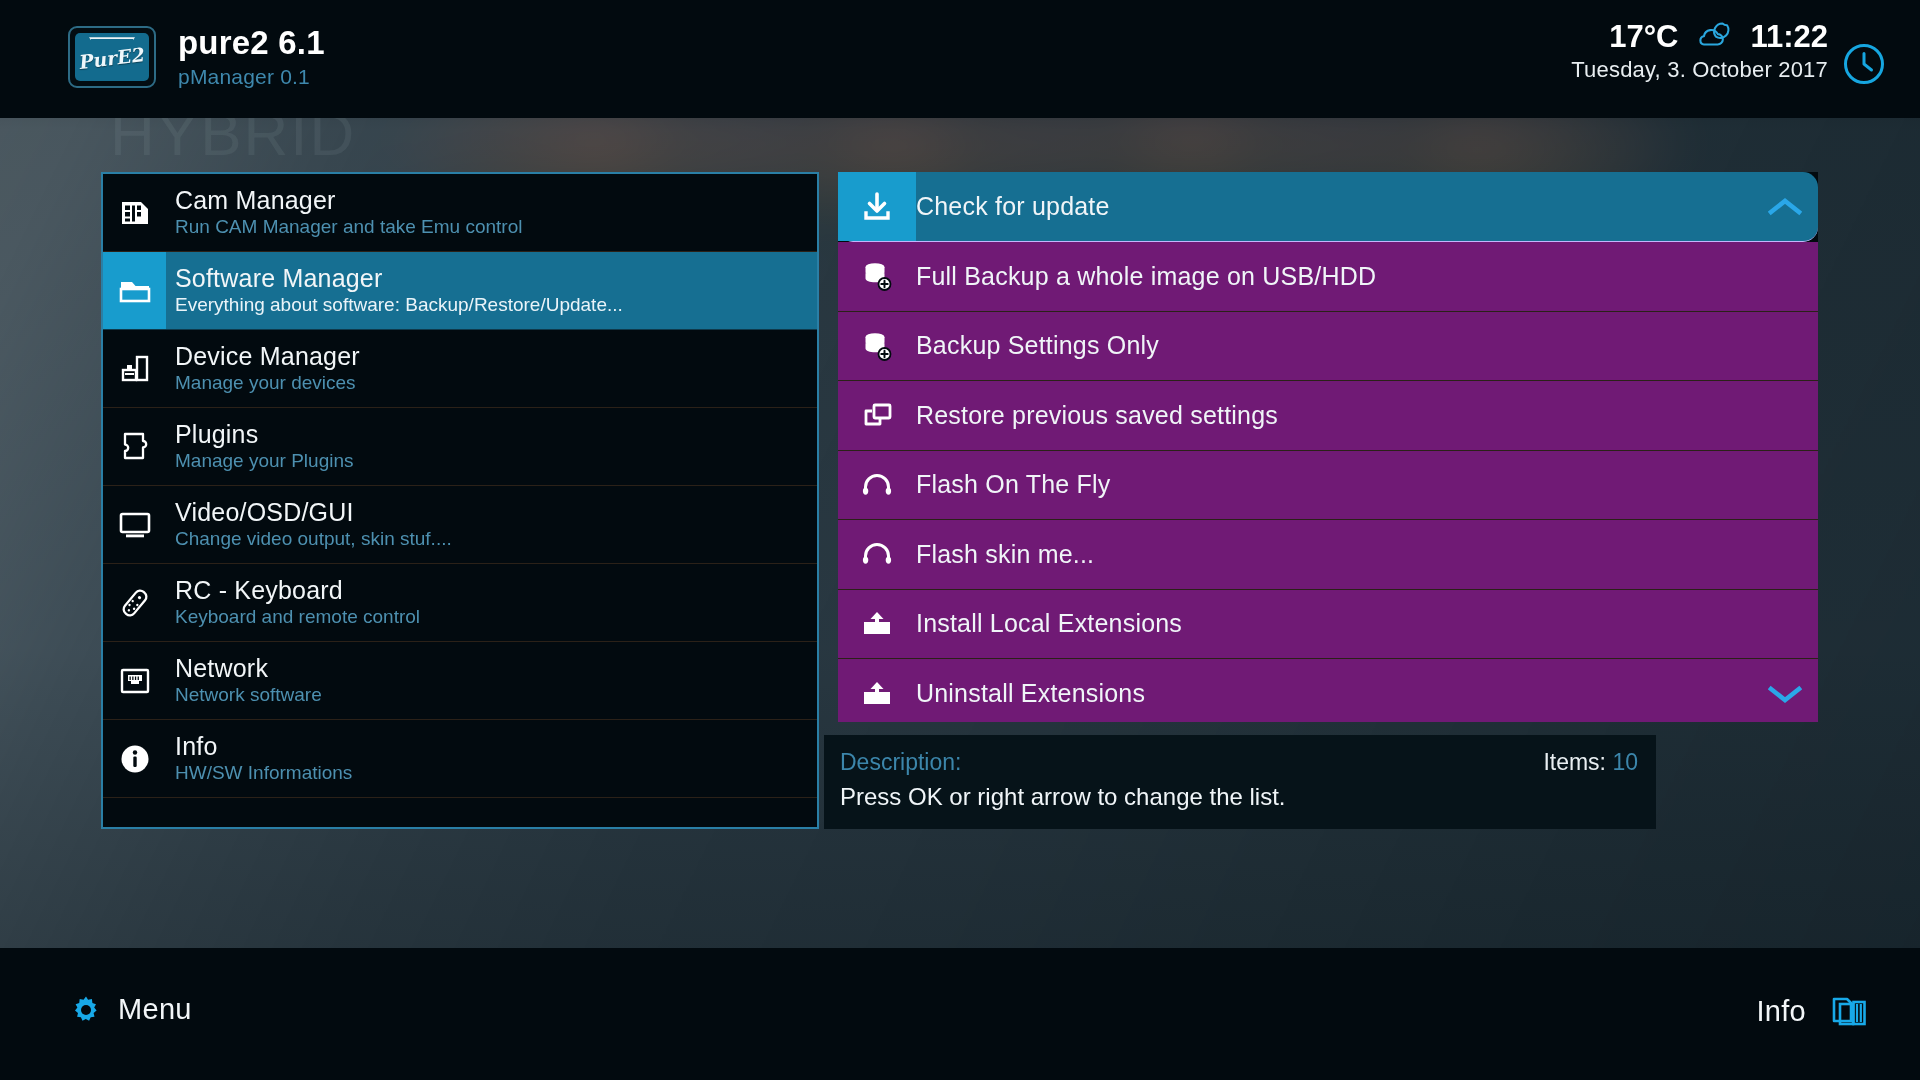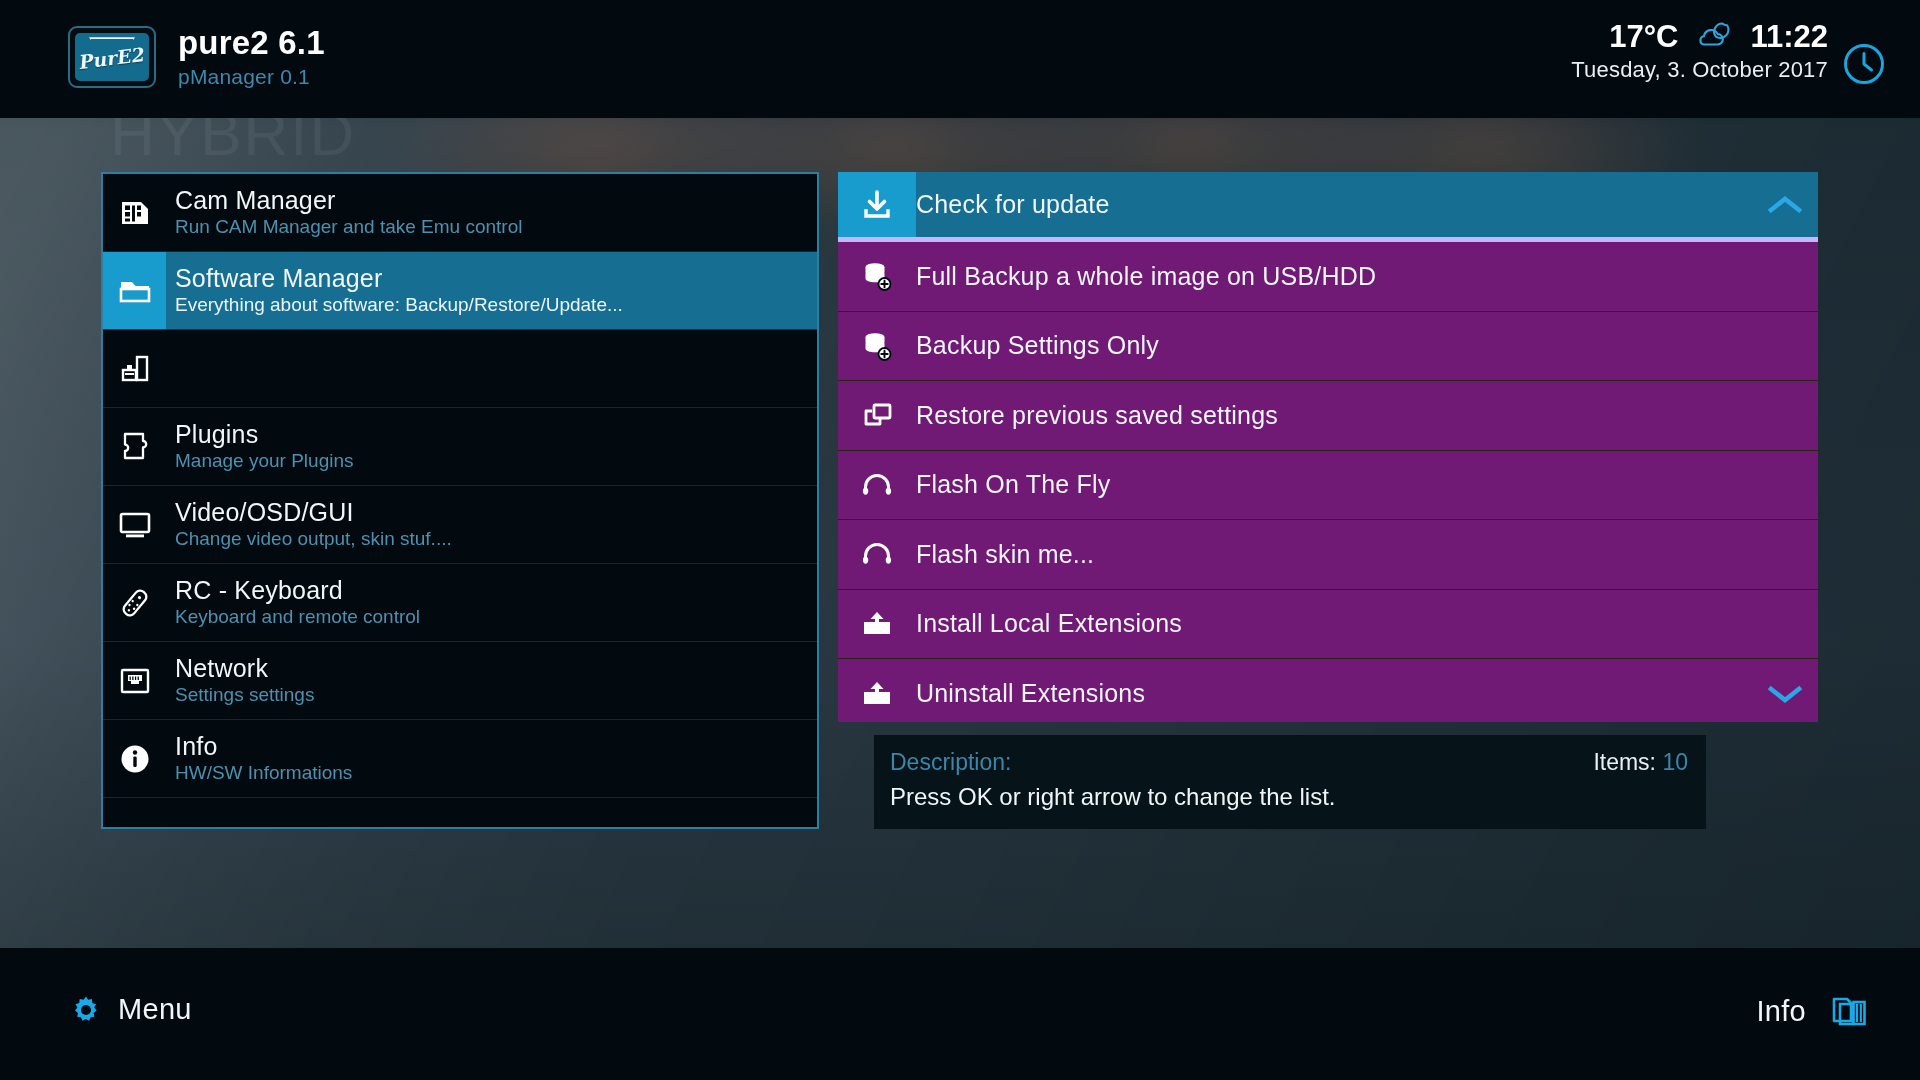--- a/index.html
+++ b/index.html
@@ -178,36 +178,37 @@
   .rrow:last-child{ border-bottom:none; }
   .rrow-icon{
     width:78px; min-width:78px; height:100%;
     display:flex; align-items:center; justify-content:center;
   }
   .rrow-label{
     font-size:25px; color:#f0f5f8; letter-spacing:.2px;
   }
   .rrow.selected{
     background:#166f92;
-    border-bottom:5px solid #c4b5fd;
+    border-bottom:1px solid #c4b5fd;
     height:70px;
+    border-radius:15px;
   }
   .rrow.selected .rrow-icon{ background:#189ccd; }
 
   .chev{
     position:absolute; right:16px;
     width:34px; height:22px;
     pointer-events:none;
   }
   .chev-up{ top:50%; transform:translateY(-50%); }
   .chev-dn{ top:50%; transform:translateY(-50%); }
 
   
   .desc-panel{
-    position:absolute; left:874px; top:617px;
+    position:absolute; left:824px; top:617px;
     width:832px; height:94px;
     background:#061319;
     padding:14px 18px 0 16px;
   }
   .desc-top{ display:flex; justify-content:space-between; align-items:baseline; }
   .desc-label{ font-size:23px; color:#3c86ab; }
   .desc-items{ font-size:23px; color:#e9eff2; }
   .desc-items .num{ color:#3c86ab; }
   .desc-body{ font-size:24px; color:#f0f5f8; margin-top:7px; }
 
@@ -313,20 +314,24 @@
 
       <div class="lrow">
         <div class="lrow-icon">
           <svg width="34" height="32" viewBox="0 0 34 32">
             <rect x="19" y="4" width="10" height="23" fill="none" stroke="#ffffff" stroke-width="2.4"></rect>
             <rect x="5" y="17" width="13" height="10" fill="none" stroke="#ffffff" stroke-width="2.4"></rect>
             <rect x="9" y="12" width="5" height="5" fill="#ffffff"></rect>
             <rect x="7" y="20" width="9" height="2" fill="#ffffff"></rect>
           </svg>
         </div>
+        <div class="lrow-text">
+          <div class="lrow-title">Device Manager</div>
+          <div class="lrow-sub">Manage your devices</div>
+        </div>
       </div>
 
       <div class="lrow">
         <div class="lrow-icon">
           <svg width="32" height="34" viewBox="0 0 32 34">
             <path d="M12 4h12v7a3.2 3.2 0 1 1 0 6.4V28H6v-7a3.2 3.2 0 1 0 0 -6.4V4z" fill="none" stroke="#ffffff" stroke-width="2.3" stroke-linejoin="round"></path>
           </svg>
         </div>
         <div class="lrow-text">
           <div class="lrow-title">Plugins</div>
@@ -373,21 +378,21 @@
             <rect x="4" y="5" width="26" height="22" rx="1" fill="none" stroke="#ffffff" stroke-width="2.4"></rect>
             <path d="M10 10h14v6H21v3h-8v-3H10z" fill="#ffffff"></path>
             <rect x="11.5" y="11.5" width="1.3" height="3.5" fill="#020a0f"></rect>
             <rect x="14.2" y="11.5" width="1.3" height="3.5" fill="#020a0f"></rect>
             <rect x="16.9" y="11.5" width="1.3" height="3.5" fill="#020a0f"></rect>
             <rect x="19.6" y="11.5" width="1.3" height="3.5" fill="#020a0f"></rect>
           </svg>
         </div>
         <div class="lrow-text">
           <div class="lrow-title">Network</div>
-          <div class="lrow-sub">Settings settings</div>
+          <div class="lrow-sub">Network software</div>
         </div>
       </div>
 
       <div class="lrow">
         <div class="lrow-icon">
           <svg width="32" height="32" viewBox="0 0 32 32">
             <circle cx="16" cy="16" r="13.5" fill="#ffffff"></circle>
             <circle cx="16" cy="9.5" r="2.2" fill="#020a0f"></circle>
             <rect x="14.3" y="13.5" width="3.4" height="10.5" rx="1.2" fill="#020a0f"></rect>
           </svg>

